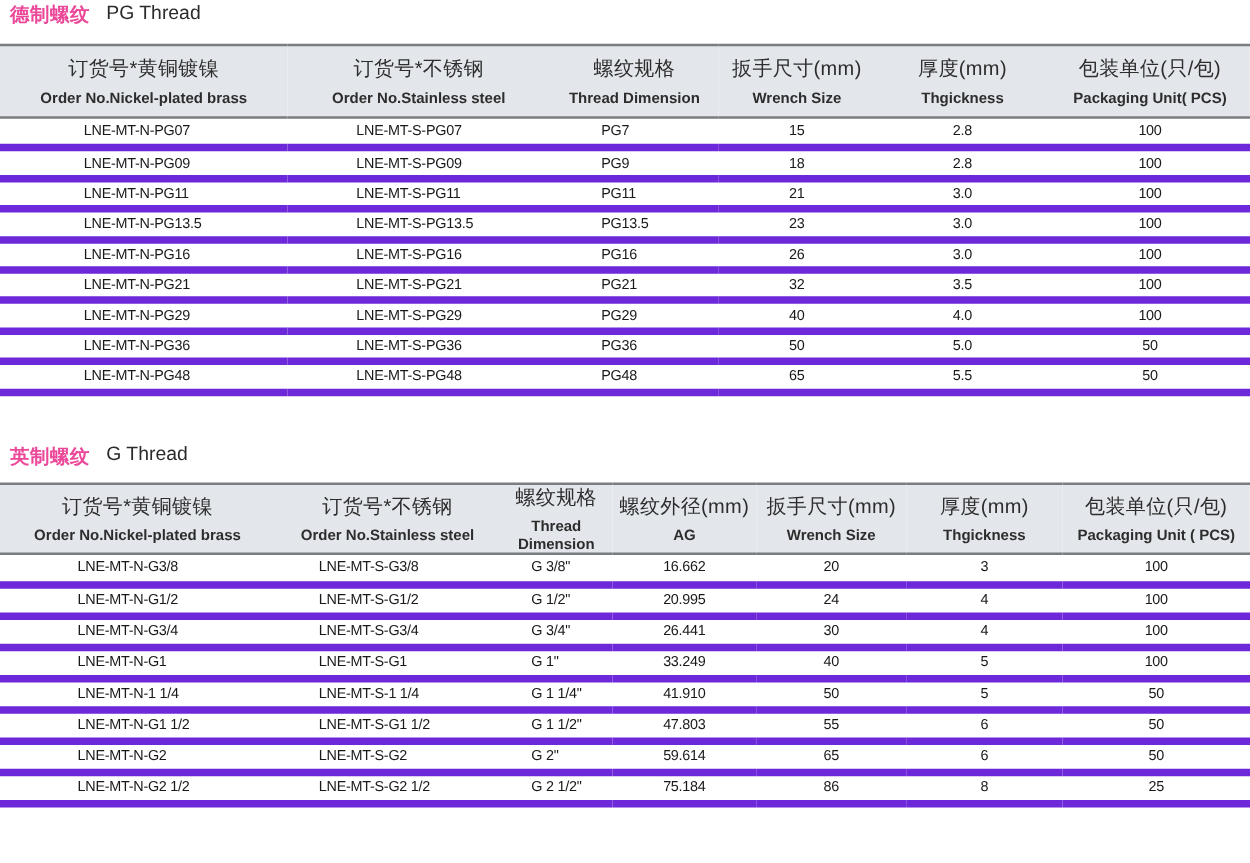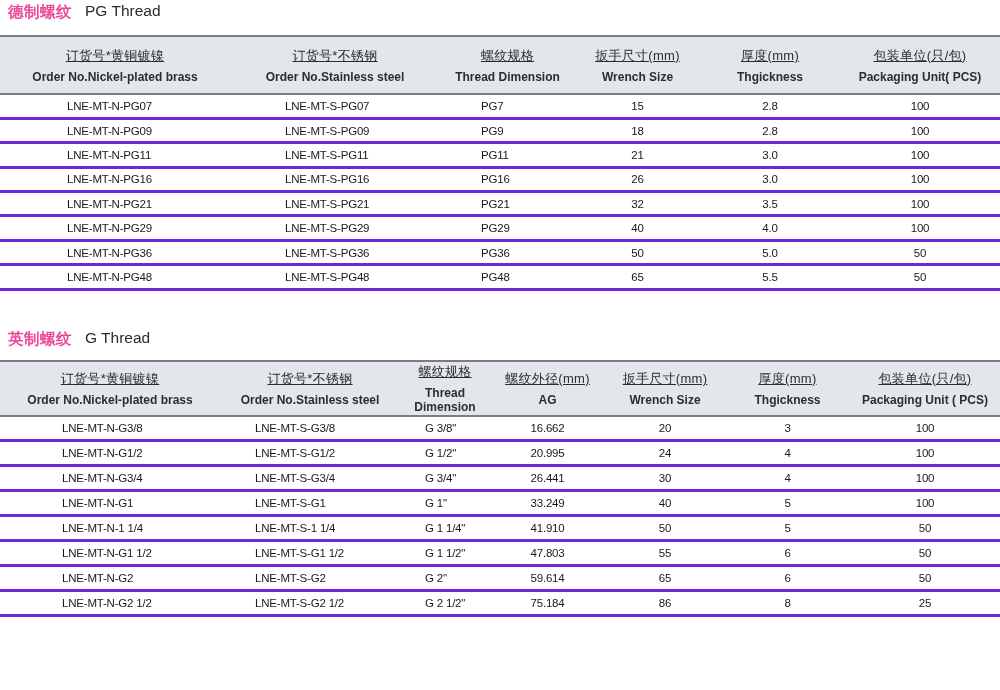--- a/index.html
+++ b/index.html
@@ -34,32 +34,31 @@
     border-collapse: collapse;
     table-layout: fixed;
   }
   thead tr {
     background: #e3e6eb;
     border-top: 2px solid #797c80;
     border-bottom: 2px solid #797c80;
   }
   th { font-weight: 400; vertical-align: middle; padding: 0; }
   th .hzh {
-    font-size: 13px;
+    font-size: 16px;
     color: #2d2d2d;
     margin-bottom: 5px;
     letter-spacing: 0.3px;
-    text-decoration: underline;
   }
   th .hen {
     font-size: 12px;
     color: #2d2d2d;
     font-weight: bold;
   }
-  tbody tr { border-bottom: 3px solid #6d28d9; margin-left: 34px; }
+  tbody tr { border-bottom: 6px solid #6d28d9; margin-left: 34px; }
   #table-0 tbody tr { height: 24.4px; }
   #table-1 tbody tr { height: 25px; }
   #table-0 thead tr { height: 58px; }
   #table-1 thead tr { height: 55px; }
   td {
     font-size: 11.5px;
     color: #191919;
     text-align: center;
     white-space: nowrap;
     letter-spacing: -0.2px;
@@ -138,20 +137,28 @@
         </tr>
         <tr>
           <td>LNE-MT-N-PG11</td>
           <td>LNE-MT-S-PG11</td>
           <td>PG11</td>
           <td>21</td>
           <td>3.0</td>
           <td>100</td>
         </tr>
         <tr>
+          <td>LNE-MT-N-PG13.5</td>
+          <td>LNE-MT-S-PG13.5</td>
+          <td>PG13.5</td>
+          <td>23</td>
+          <td>3.0</td>
+          <td>100</td>
+        </tr>
+        <tr>
           <td>LNE-MT-N-PG16</td>
           <td>LNE-MT-S-PG16</td>
           <td>PG16</td>
           <td>26</td>
           <td>3.0</td>
           <td>100</td>
         </tr>
         <tr>
           <td>LNE-MT-N-PG21</td>
           <td>LNE-MT-S-PG21</td>

